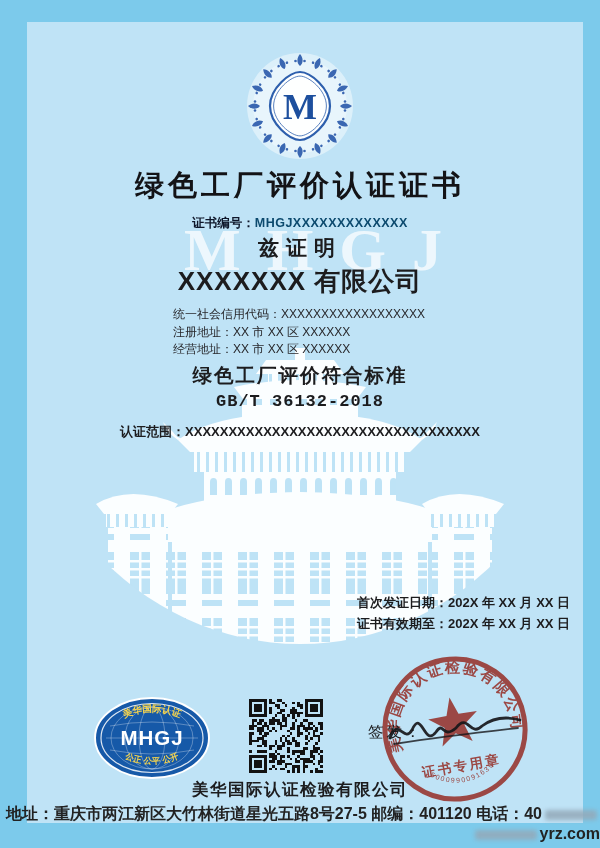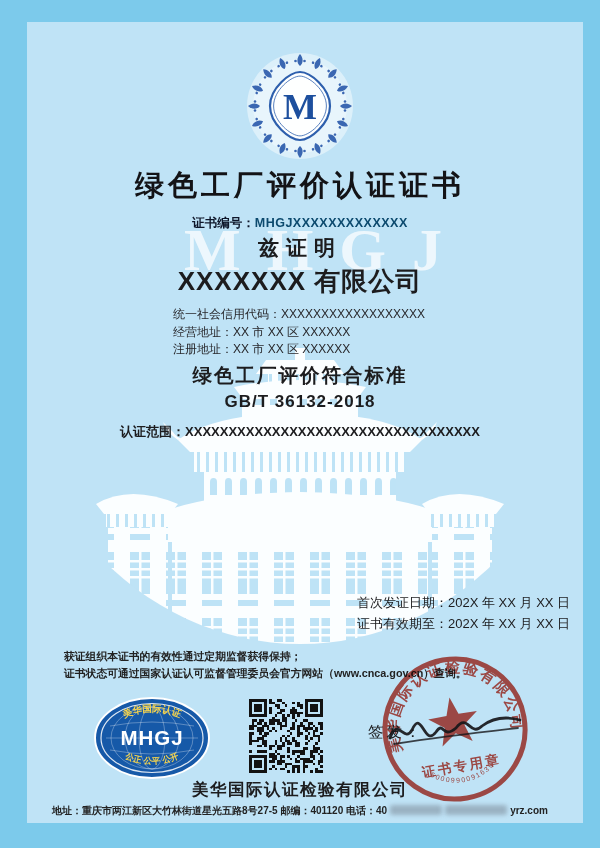--- a/index.html
+++ b/index.html
@@ -15,31 +15,31 @@
   .emblem{left:246px;top:50px;width:108px;height:112px;}
   .title{top:166px;font-size:29px;font-weight:700;letter-spacing:4px;color:#131316;
          font-family:"Liberation Serif","DejaVu Serif",serif;}
   .certno{top:215px;font-size:12.5px;font-weight:700;}
   .certno .lbl{color:#0f172a;}
   .certno .val{color:#0c4a6e;letter-spacing:.5px;}
   .decl{top:234px;font-size:21px;font-weight:700;letter-spacing:7px;}
   .company{top:264px;font-size:26px;font-weight:700;letter-spacing:1px;}
   .info{left:173px;top:306px;font-size:12px;font-weight:400;color:#28282c;line-height:17.5px;}
   .std-title{top:362px;font-size:19.5px;font-weight:700;letter-spacing:2px;}
-  .std-code{top:392px;font-size:17px;font-weight:700;letter-spacing:1px;}
+  .std-code{top:392px;font-size:17px;font-weight:700;letter-spacing:1px;font-family:Liberation Mono, monospace;}
   .scope{top:423px;font-size:13px;font-weight:700;}
-  .dates{left:357px;top:592px;font-size:13px;font-weight:400;line-height:21px;text-align:center;}
+  .dates{left:357px;top:592px;font-size:13px;font-weight:700;line-height:21px;text-align:center;}
   .notes{left:64px;top:648px;font-size:10.8px;font-weight:700;line-height:16.5px;color:#222;}
   .logo-badge{left:92px;top:696px;width:120px;height:84px;}
   .qr{left:249px;top:699px;width:74px;height:74px;}
   .sign{left:368px;top:722px;font-size:15.5px;font-weight:400;letter-spacing:3px;}
   .seal{left:376px;top:650px;width:158px;height:158px;mix-blend-mode:multiply;}
   .signature{left:386px;top:702px;width:138px;height:52px;}
   .issuer{top:779px;font-size:16.5px;font-weight:700;letter-spacing:1.5px;}
-  .footer{top:804px;font-size:10px;font-weight:700;color:#222;}
+  .footer{top:804px;font-size:16px;font-weight:700;color:#222;text-align:right;}
   .redact{display:inline-block;height:10px;border-radius:2px;background:#93a9b9;
           filter:blur(2px);vertical-align:-1px;opacity:.85;}
   .r1{width:52px;margin:0 3px;} .r2{width:62px;margin-right:3px;}
 </style>
 </head>
 <body>
 
 <div class="page">
   <div class="inner"></div>
 
@@ -127,40 +127,36 @@
 
   <div class="abs ctr certno z1">
     <span class="lbl">证书编号：</span><span class="val">MHGJXXXXXXXXXXXXX</span>
   </div>
 
   <div class="abs ctr decl z1">兹证明</div>
   <div class="abs ctr company z1">XXXXXXX 有限公司</div>
 
   <div class="abs info z1">
     <div><span>统一社会信用代码：</span><span>XXXXXXXXXXXXXXXXXX</span></div>
+    <div><span>注册地址：</span><span>XX 市 XX 区 XXXXXX</span></div>
     <div><span>经营地址：</span><span>XX 市 XX 区 XXXXXX</span></div>
-    <div><span>注册地址：</span><span>XX 市 XX 区 XXXXXX</span></div>
   </div>
 
   <div class="abs ctr std-title z1">绿色工厂评价符合标准</div>
   <div class="abs ctr std-code z1">GB/T 36132-2018</div>
 
   <div class="abs ctr scope z1">
     <span>认证范围：</span><span>XXXXXXXXXXXXXXXXXXXXXXXXXXXXXXXXXX</span>
   </div>
 
   <div class="abs dates z1">
     <div><span>首次发证日期：</span><span>202X 年 XX 月 XX 日</span></div>
     <div><span>证书有效期至：</span><span>202X 年 XX 月 XX 日</span></div>
   </div>
 
-  <div class="abs notes z1">
-    <div>获证组织本证书的有效性通过定期监督获得保持；</div>
-    <div>证书状态可通过国家认证认可监督管理委员会官方网站（www.cnca.gov.cn）查询。</div>
-  </div>
 
   <svg class="abs logo-badge z1" viewBox="0 0 120 84">
     <defs>
       <path id="lt" d="M16,36 A47,31 0 0 1 104,36"></path>
       <path id="lb" d="M18,50 A46,30 0 0 0 102,50"></path>
     </defs>
     <ellipse cx="60" cy="42" rx="57" ry="40" fill="#1659a8" stroke="#ffffff" stroke-width="2"></ellipse>
     <ellipse cx="60" cy="42" rx="51" ry="34.5" fill="none" stroke="rgba(255,255,255,.85)" stroke-width="1.2"></ellipse>
     <ellipse cx="60" cy="42" rx="13" ry="31" fill="none" stroke="rgba(255,255,255,.3)" stroke-width="1"></ellipse>
     <ellipse cx="60" cy="42" rx="27" ry="31" fill="none" stroke="rgba(255,255,255,.3)" stroke-width="1"></ellipse>

